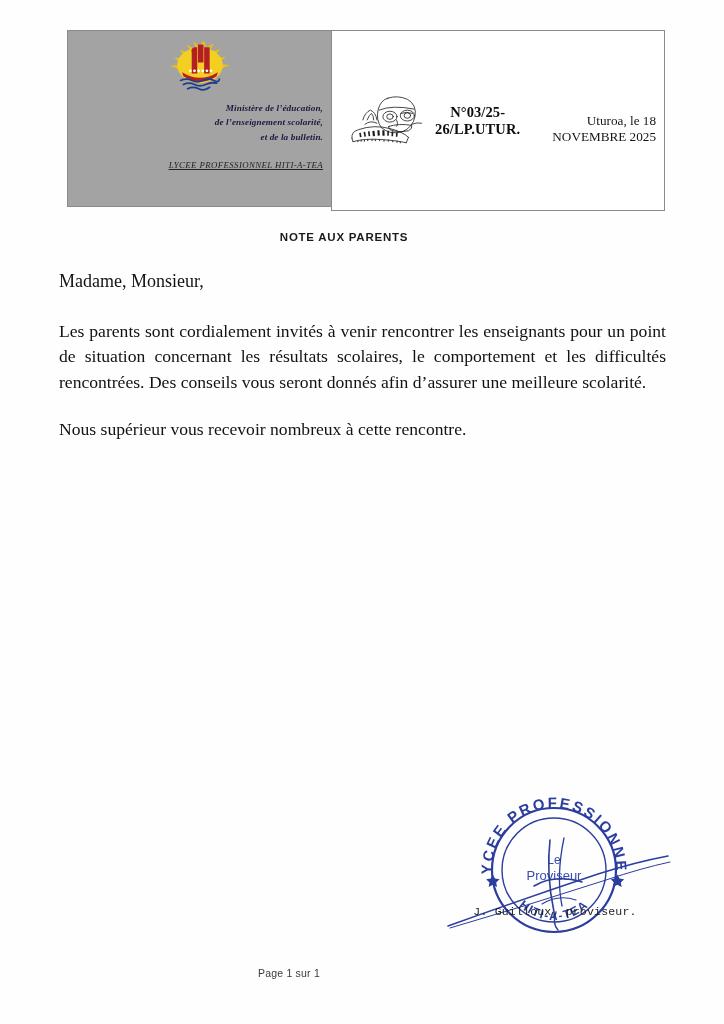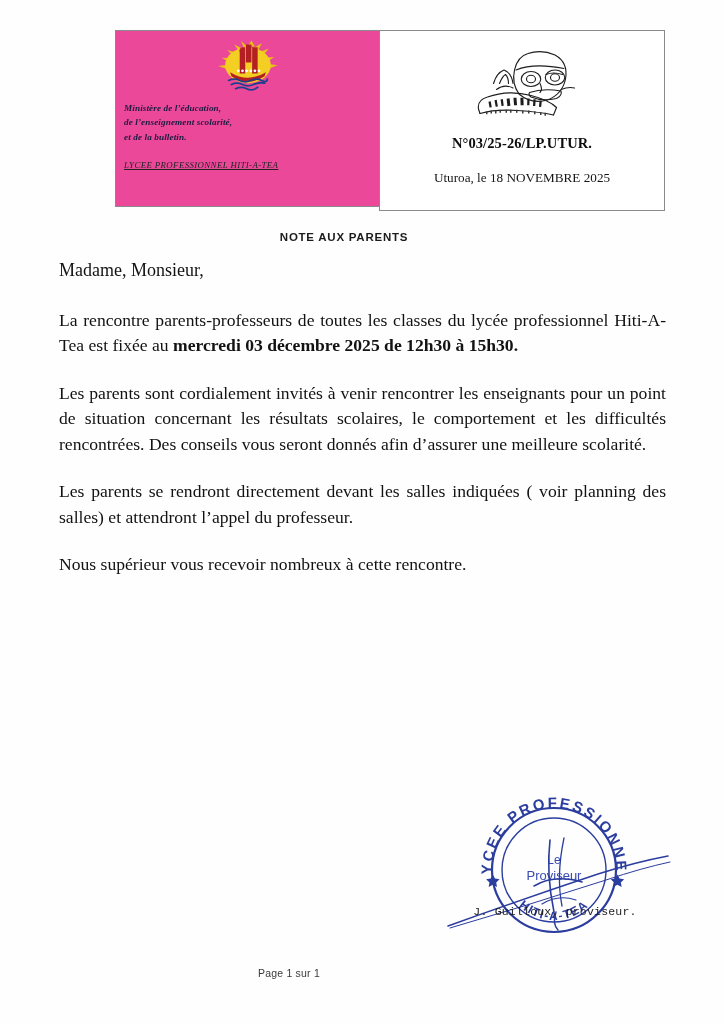--- a/index.html
+++ b/index.html
@@ -34,32 +34,30 @@
   }
   .hdr-left {
     width: 264px;
     box-sizing: border-box;
     border: 1px solid #8a8a8a;
     border-right: none;
     height: 177px;
     padding: 6px 8px 4px;
     display: flex;
     flex-direction: column;
-    align-items: flex-start;
-    background: #ec4899;
-    margin-left: 48px;
+    align-items: flex-end;
+    background: #a3a3a3;
   }
   .hdr-right {
     flex: 1;
     box-sizing: border-box;
     border: 1px solid #8a8a8a;
     height: 181px;
     padding: 4px 8px 6px;
     display: flex;
-    flex-direction: column;
     align-items: center;
     background: #fff;
   }
 
   .crest { width: 70px; height: 58px; display:block; margin: 2px auto 4px; }
 
   .min-line {
     font-family: "Liberation Serif", serif;
     font-style: italic;
     font-weight: 700;
@@ -119,21 +117,21 @@
     font-weight: 700;
     font-size: 11.5px;
     letter-spacing: .75px;
     color: #1b1b1b;
   }
 
   
   .body-wrap {
     position: absolute;
     left: 59px;
-    top: 259px;
+    top: 270px;
     width: 607px;
   }
   .salutation {
     font-size: 18px;
     line-height: 1.25;
     color: #121212;
     margin: 0 0 26px 0;
   }
   .para {
     font-size: 17.6px;
@@ -294,23 +292,21 @@
       <div class="ref-no">N°03/25-26/LP.UTUR.</div>
       <div class="place-date">Uturoa, le 18 NOVEMBRE 2025</div>
     </div>
   </div>
 
   <div class="note-title">NOTE AUX PARENTS</div>
 
   <div class="body-wrap">
     <p class="salutation">Madame, Monsieur,</p>
     <div id="paragraph-host">
-        <p class="para"><span>La rencontre parents-professeurs de toutes les classes du lycée professionnel Hiti-A-Tea est fixée au </span><b>mercredi 03 décembre 2025 de 12h30 à 15h30.</b></p>
         <p class="para"><span>Les parents sont cordialement invités à venir rencontrer les enseignants pour un point de situation concernant les résultats scolaires, le comportement et les difficultés rencontrées. Des conseils vous seront donnés afin d’assurer une meilleure scolarité.</span></p>
-        <p class="para"><span>Les parents se rendront directement devant les salles indiquées ( voir planning des salles) et attendront l’appel du professeur.</span></p>
         <p class="para"><span>Nous supérieur vous recevoir nombreux à cette rencontre.</span></p>
       </div>
   </div>
 
   <div class="stamp-area">
     <svg class="stamp-svg" width="250" height="160" viewBox="0 0 250 160" aria-hidden="true">
       <defs>
         <path id="arcTop" d="M 62 92 A 62 62 0 0 1 186 92"></path>
         <path id="arcBot" d="M 74 92 A 50 50 0 0 0 174 92"></path>
       </defs>

